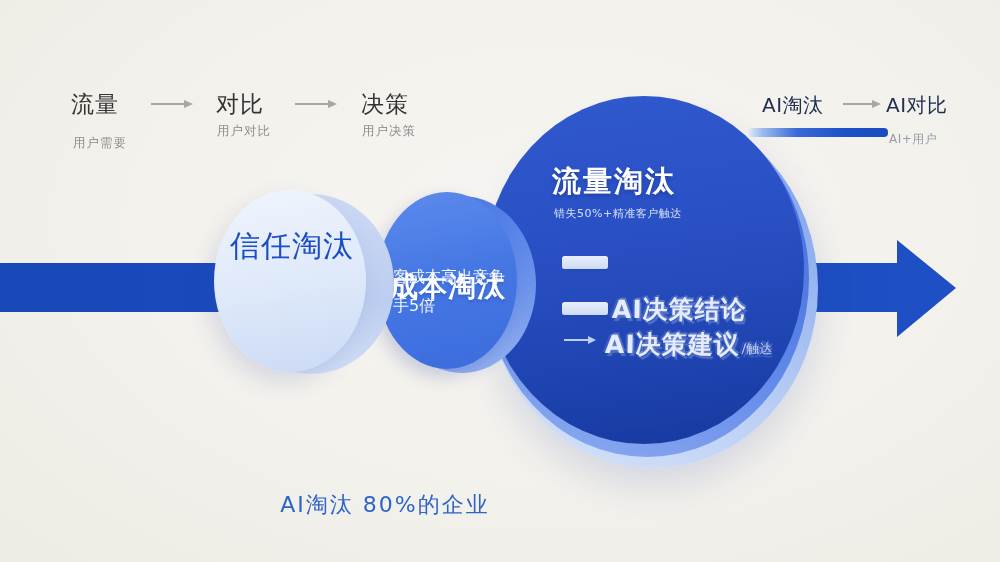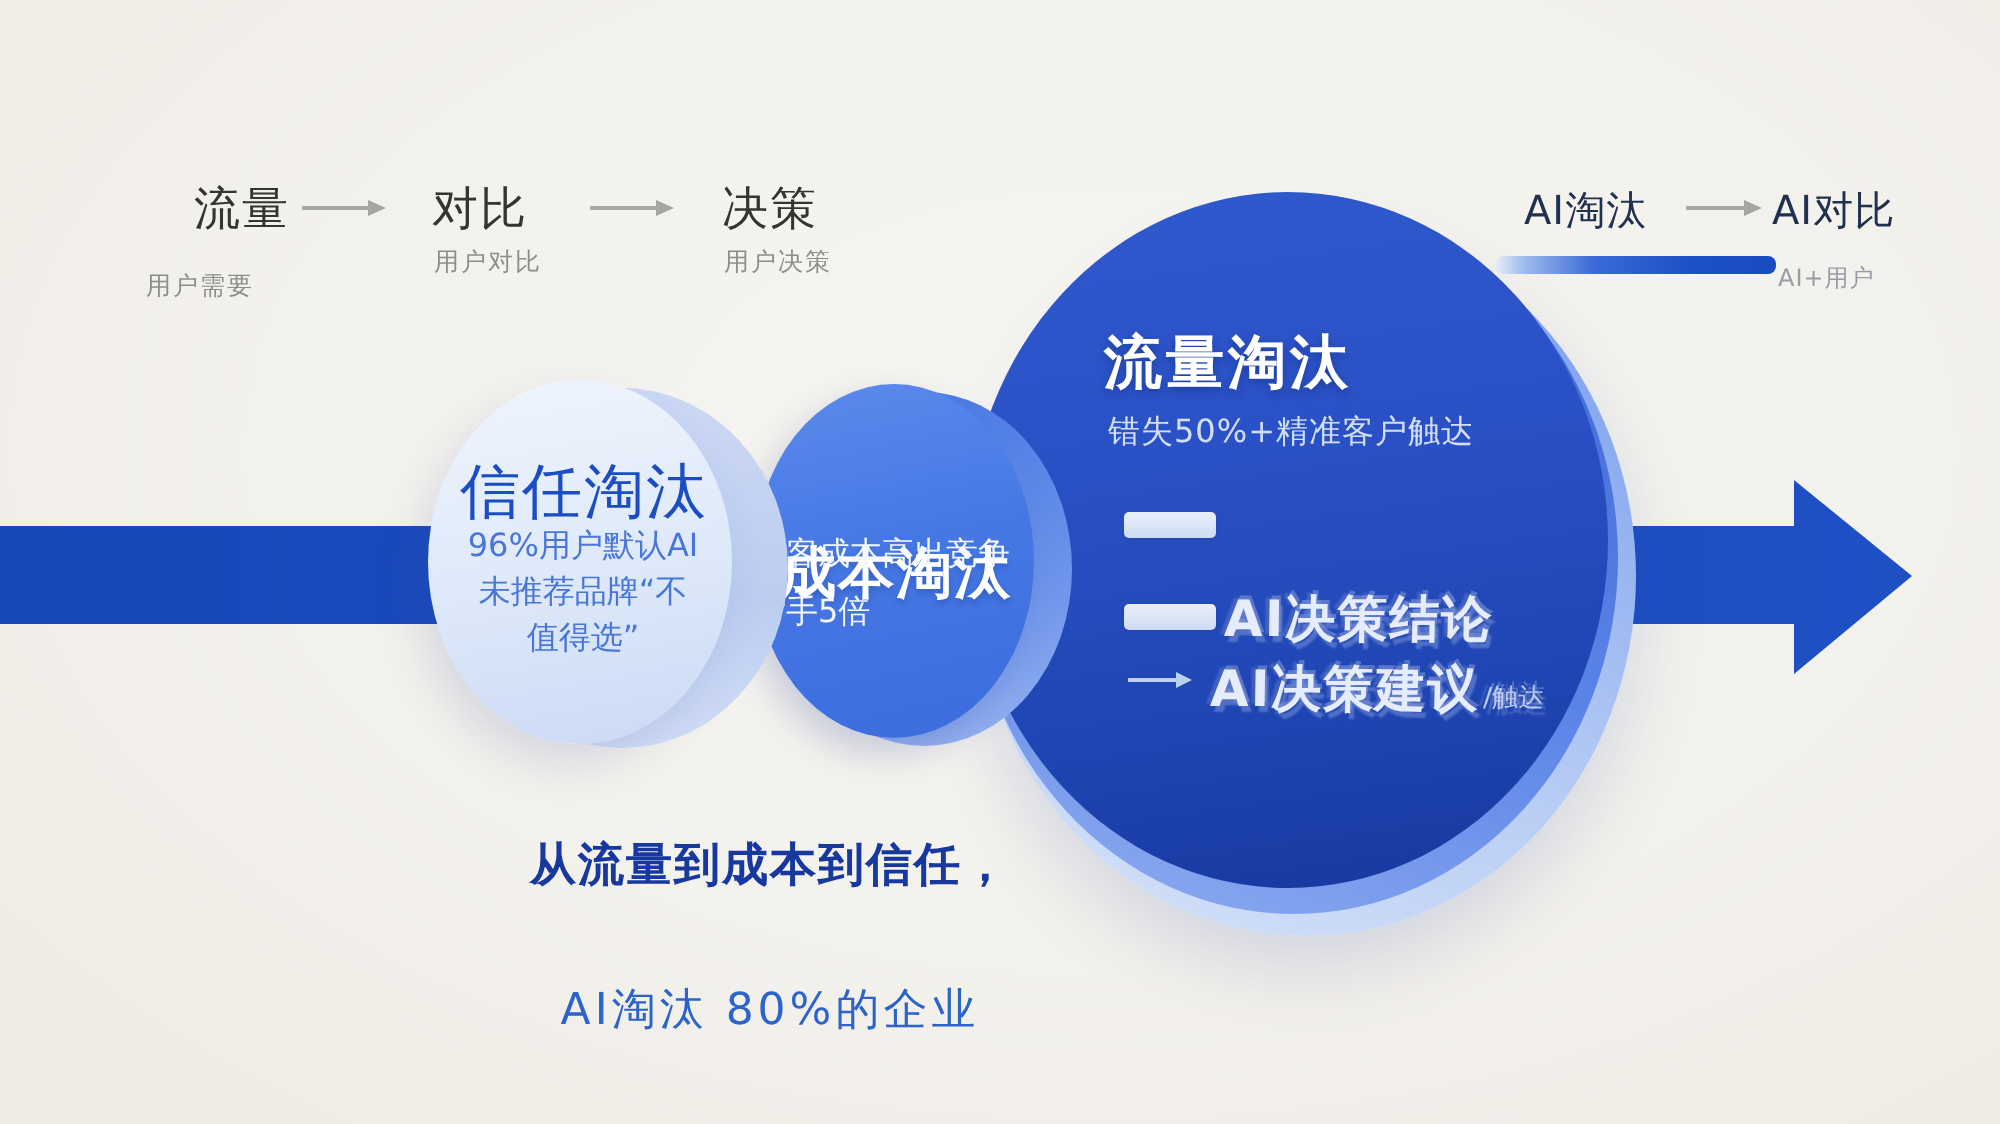--- a/index.html
+++ b/index.html
@@ -21,21 +21,21 @@
   .traffic-outer { left:488px; top:108px; width:330px; height:360px; z-index:2;
     background: linear-gradient(205deg, #7fa2ee 12%, #bcd0f5 65%, #d3e0f8 95%);
     box-shadow: 0 16px 38px rgba(40,70,160,.16); }
   .traffic-mid { left:485px; top:101px; width:324px; height:356px; z-index:2;
     background: linear-gradient(200deg, #4068d6 8%, #5b84e8 55%, #8aa9ef 95%); }
   .traffic-face { left:484px; top:96px; width:320px; height:348px; z-index:2;
     background: linear-gradient(172deg, #2f58cc 6%, #2a50c5 38%, #2046b4 70%, #17399f 98%); }
 
   .traffic-title { left:552px; top:162px; z-index:3; font-size:29px; font-weight:700;
     color:#ffffff; letter-spacing:2px; text-shadow:0 2px 4px rgba(10,30,90,.35);text-align:center; }
-  .traffic-sub { left:554px; top:206px; z-index:3; font-size:16px; color:rgba(222,233,250,.93);
+  .traffic-sub { left:554px; top:206px; z-index:3; font-size:11px; color:rgba(222,233,250,.93);
     letter-spacing:.5px; }
 
   .hl-bar { width:46px; height:13px; z-index:3; border-radius:2.5px; opacity:.95;
     background: linear-gradient(180deg,#f4f8fe,#d8e3f7);
     box-shadow: 0 1px 2px rgba(25,55,140,.3); }
   .hl-bar1 { left:562px; top:256px; }
   .hl-bar2 { left:562px; top:302px; }
 
   .ghost { z-index:3; font-size:25px; font-weight:700; color:#eef3fe; opacity:.96;
     letter-spacing:1px; transform:skewX(-1deg);
@@ -129,37 +129,31 @@
   <div class="ellipse cost-face"></div>
   <div class="abs cost-title">成本淘汰</div>
   <div class="abs cost-body">
     <div>获客成本高出竞争</div>
     <div>对手5倍</div>
   </div>
 
   <div class="ellipse trust-rim"></div>
   <div class="ellipse trust-face"></div>
   <div class="abs trust-title">信任淘汰</div>
-  <div class="abs trust-body">
-    <div>96%用户默认AI</div>
-    <div>未推荐品牌“不</div>
-    <div>值得选”</div>
-  </div>
 
-  <div class="abs flow-label" style="left:71px; top:89px;margin-left:26px;">流量</div>
+  <div class="abs flow-label" style="left:71px; top:89px;">流量</div>
   <div class="abs flow-sub" style="left:73px; top:135px;">用户需要</div>
   <div class="arrow-line" style="left:151px; top:103px; width:40px;"></div>
   <div class="abs flow-label" style="left:216px; top:89px;">对比</div>
   <div class="abs flow-sub" style="left:217px; top:123px;">用户对比</div>
   <div class="arrow-line" style="left:295px; top:103px; width:40px;"></div>
   <div class="abs flow-label" style="left:361px; top:89px;">决策</div>
   <div class="abs flow-sub" style="left:362px; top:123px;">用户决策</div>
 
   <div class="abs ai-label" style="left:762px; top:92px;">AI淘汰</div>
   <div class="arrow-line" style="left:843px; top:103px; width:36px;"></div>
   <div class="abs ai-label" style="left:886px; top:92px;">AI对比</div>
   <div class="abs ai-sub" style="left:889px; top:131px;">AI+用户</div>
   <div class="abs ai-bar"></div>
 
-  <div class="abs caption1">从流量到成本到信任，</div>
   <div class="abs caption2">AI淘汰 80%的企业</div>
 
 </div>
 
 </body></html>

